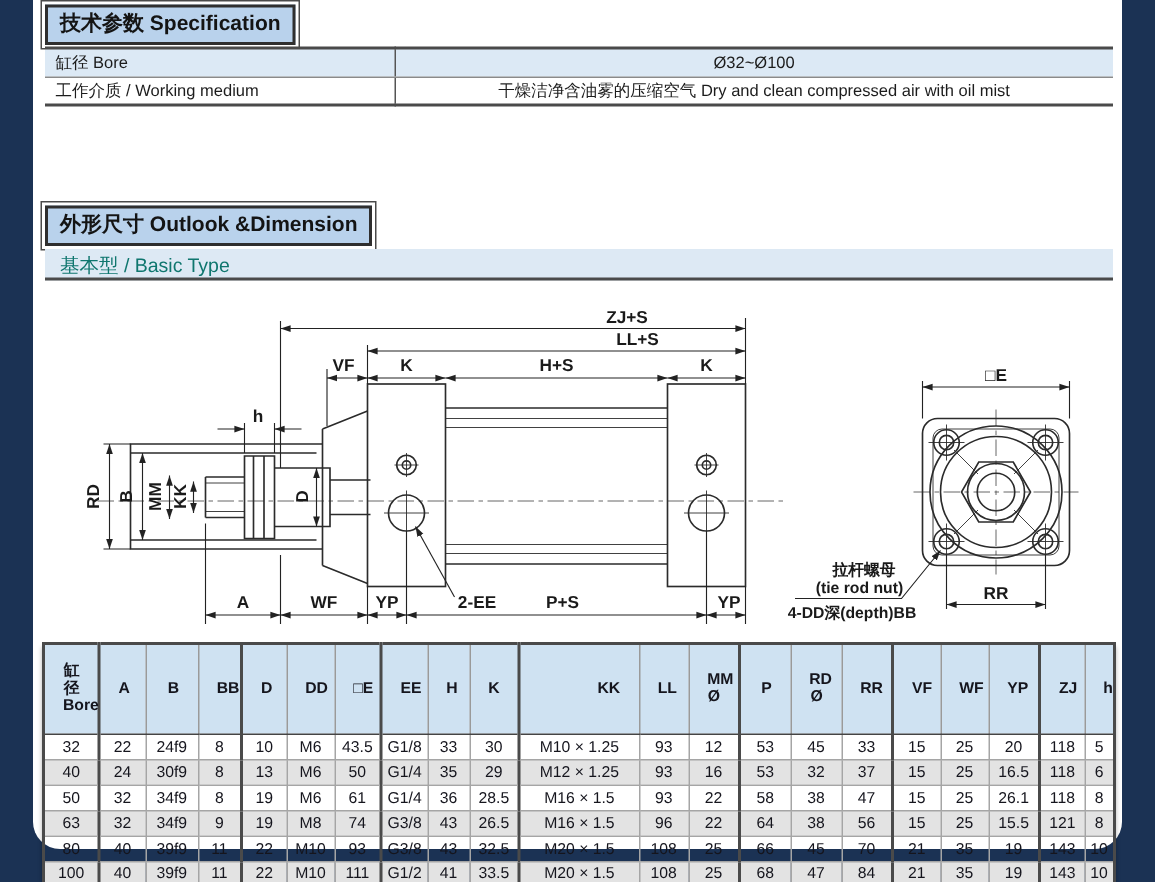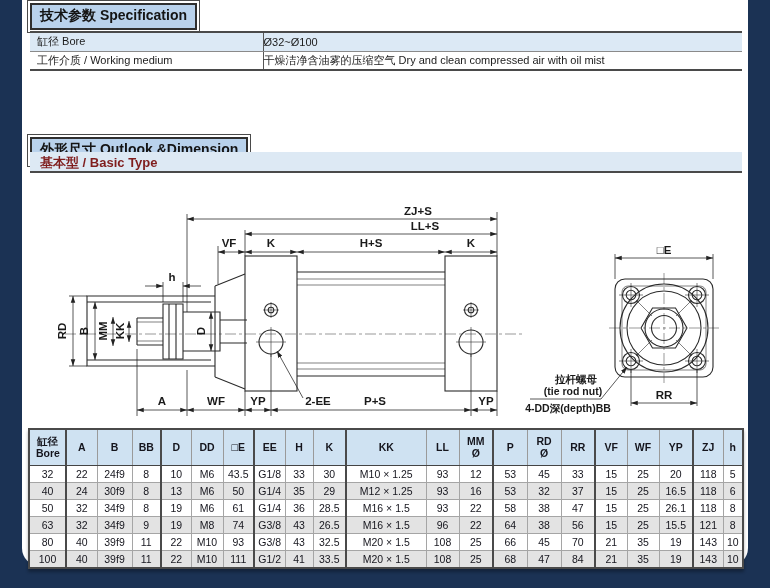--- a/index.html
+++ b/index.html
@@ -4,32 +4,32 @@
 <style>
   * { margin:0; padding:0; box-sizing:border-box; }
   html,body { width:770px; height:588px; }
   body { background:#1b3254; font-family:"Liberation Sans","DejaVu Sans",sans-serif; position:relative; overflow:hidden; }
   .card { position:absolute; left:22px; top:0; width:726px; height:566px; background:#fff; border-radius:0 0 18px 18px; }
 
   .sec-box { position:absolute; background:#b9d2ec; border:2px solid #2f2f2f; box-shadow:0 0 0 2px #ffffff, 0 0 0 3px #4a4a4a; padding:2px 8px 3px 8px; font-size:14px; font-weight:bold; color:#141414; white-space:nowrap;text-align:center; }
   #h1-box { left:8px; top:3px; }
   #h2-box { left:8px; top:137px; }
 
-  #basic-bar { position:absolute; left:8px; top:152px; width:712px; height:21px; background:#dde9f4; border-bottom:2px solid #4a4a4a; font-size:13px; font-weight:bold; color:#7f1d1d; padding:2px 0 0 10px; }
+  #basic-bar { position:absolute; left:8px; top:166px; width:712px; height:21px; background:#dde9f4; border-bottom:2px solid #4a4a4a; font-size:13px; font-weight:normal; color:#0f766e; padding:2px 0 0 10px; }
 
   
   #spec-table { position:absolute; left:8px; top:31px; width:712px; border-collapse:collapse; table-layout:fixed; border-top:2px solid #4a4a4a; border-bottom:2px solid #4a4a4a; }
   #spec-table td { height:19px; font-size:11px; color:#1c1c1c; border-bottom:1px solid #8a8a8a; padding:0; vertical-align:middle; }
   #spec-table td:first-child { width:233px; text-align:left; padding-left:7px; }
-  #spec-table td:last-child { border-left:1.5px solid #555; }
+  #spec-table td:last-child { text-align:center; border-left:1.5px solid #555; }
   #spec-table tr:nth-child(odd) { background:#dce9f5; }
 
   
   #dim-table { position:absolute; left:6px; top:428px; width:714px; border-collapse:collapse; table-layout:fixed; border:2px solid #4a4a4a; box-shadow:0 3px 3px rgba(0,0,0,0.3); }
-  #dim-table th { height:30px; background:#cfe2f2; font-size:10.5px; font-weight:bold; color:#15151d; white-space:pre-line; line-height:1.1; border:1px solid #9a9a9a; border-bottom:1.5px solid #444; padding:6px; }
+  #dim-table th { height:30px; background:#cfe2f2; font-size:10.5px; font-weight:bold; color:#15151d; white-space:pre-line; line-height:1.1; border:1px solid #9a9a9a; border-bottom:1.5px solid #444; padding:12px;text-align:right; }
   #dim-table td { height:17px; font-size:10.5px; color:#15151d; text-align:center; border:1px solid #a5a5a5; padding:0; white-space:nowrap; }
   #dim-table tbody tr:nth-child(even) { background:#e3e3e3; }
   #dim-table th:nth-child(1), #dim-table td:nth-child(1),
   #dim-table th:nth-child(4), #dim-table td:nth-child(4),
   #dim-table th:nth-child(7), #dim-table td:nth-child(7),
   #dim-table th:nth-child(10), #dim-table td:nth-child(10),
   #dim-table th:nth-child(13), #dim-table td:nth-child(13),
   #dim-table th:nth-child(16), #dim-table td:nth-child(16),
   #dim-table th:nth-child(19), #dim-table td:nth-child(19) { border-right:2px solid #4a4a4a; }
 

